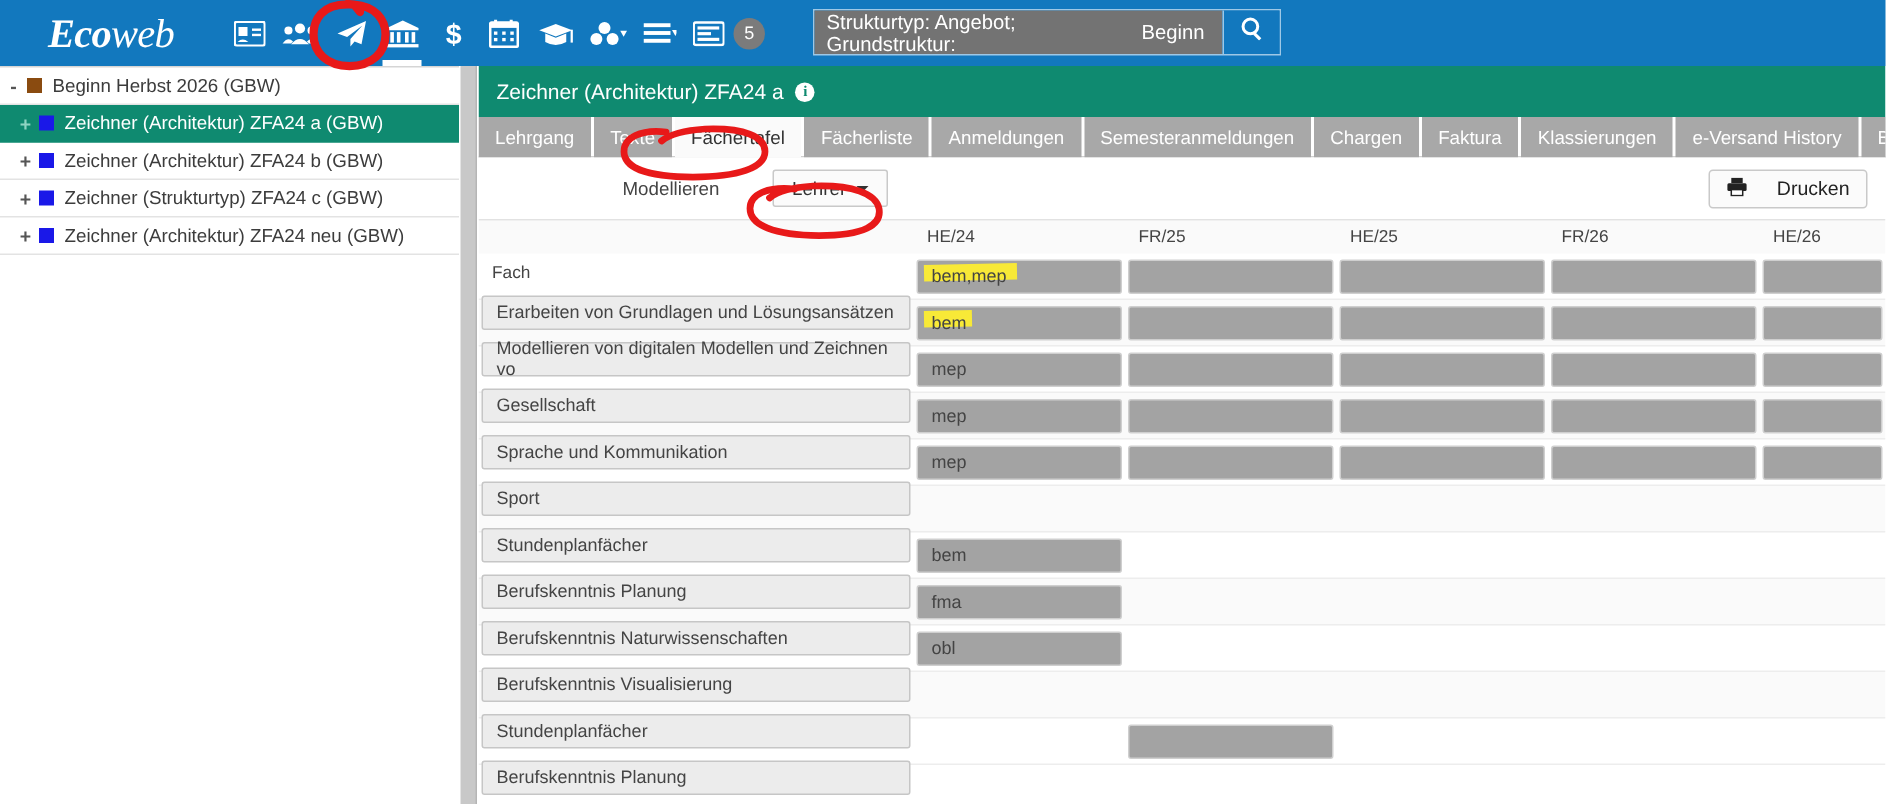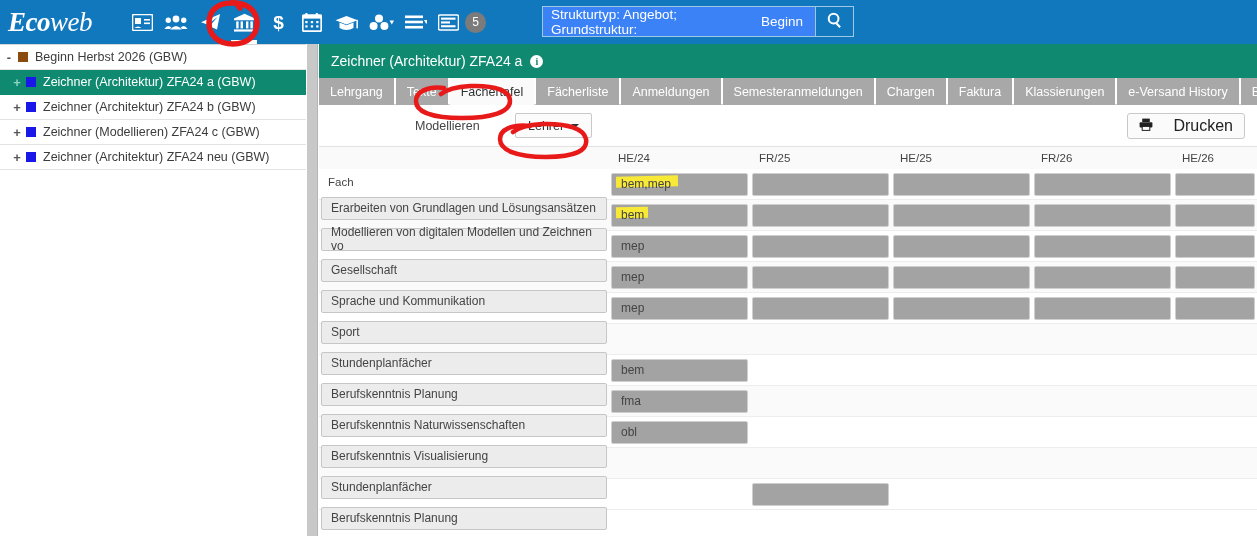--- a/index.html
+++ b/index.html
@@ -10,21 +10,21 @@
     overflow: hidden;
     background: #ffffff;
     font-family: "Liberation Sans", sans-serif;
   }
 
   
   .topbar {
     position: absolute; left: 0; top: 0;
     width: 1257px; height: 44px;
     background: #1278be;
-    display: flex; align-items: center;
+    display: flex; align-items: center; padding-left: 24px;
   }
   .brand {
     width: 125px; padding-left: 8px;
     color: #ffffff;
     font-family: "Liberation Serif", serif;
     font-style: italic;
     font-size: 27px;
     font-weight: 700;
     letter-spacing: -0.5px;
     white-space: nowrap;
@@ -51,21 +51,21 @@
     font-size: 12px; margin-left: 6px;
   }
 
   .searchwrap {
     position: absolute; left: 542px; top: 6px;
     display: flex; height: 31px;
     border: 1px solid #9ec8e6;
   }
   .searchfield {
     width: 272px; height: 29px;
-    background: #3b82f6; border: none; outline: none;
+    background: #737373; border: none; outline: none;
     color: #ffffff; font-size: 13.5px;
     font-family: "Liberation Sans", sans-serif;
     padding: 0 8px;
     display: flex; align-items: center; justify-content: space-between;
   }
   .searchfield .lbl { color: #ffffff; }
   .searchfield .val { color: #ffffff; padding-right: 4px; }
   .searchbtn {
     width: 38px; height: 29px; background: #1278be;
     border: none; border-left: 1px solid #9ec8e6;
@@ -166,21 +166,21 @@
     display: inline-block; margin-left: 7px;
     border-left: 4px solid transparent;
     border-right: 4px solid transparent;
     border-top: 4px solid #333;
   }
   .printbtn {
     position: absolute; right: 12px;
     height: 26px; background: #fbfbfb;
     border: 1px solid #c9c9c9; border-radius: 3px;
     display: flex; align-items: center; gap: 20px;
-    padding: 0 11px; font-size: 16px; color: #222; cursor: pointer;
+    padding: 0 11px; font-size: 13px; color: #222; cursor: pointer;
   }
 
   
   .tbl { width: 100%; }
   .thead {
     display: flex; height: 22px; align-items: center;
     background: #fafafa; font-size: 11.5px; color: #444;
   }
   .thead .th { padding-left: 9px; }
   .trow {
@@ -353,21 +353,21 @@
         <span>Zeichner (Architektur) ZFA24 a (GBW)</span>
       </div>
       <div class="tnode l2">
         <span class="exp">+</span>
         <span class="sq blue"></span>
         <span>Zeichner (Architektur) ZFA24 b (GBW)</span>
       </div>
       <div class="tnode l2">
         <span class="exp">+</span>
         <span class="sq blue"></span>
-        <span>Zeichner (Modellieren) ZFA24 c (GBW)</span>
+        <span>Zeichner (Strukturtyp) ZFA24 c (GBW)</span>
       </div>
       <div class="tnode l2">
         <span class="exp">+</span>
         <span class="sq blue"></span>
         <span>Zeichner (Architektur) ZFA24 neu (GBW)</span>
       </div>
     </div>
 </div>
 <div class="vdivider"></div>
 

